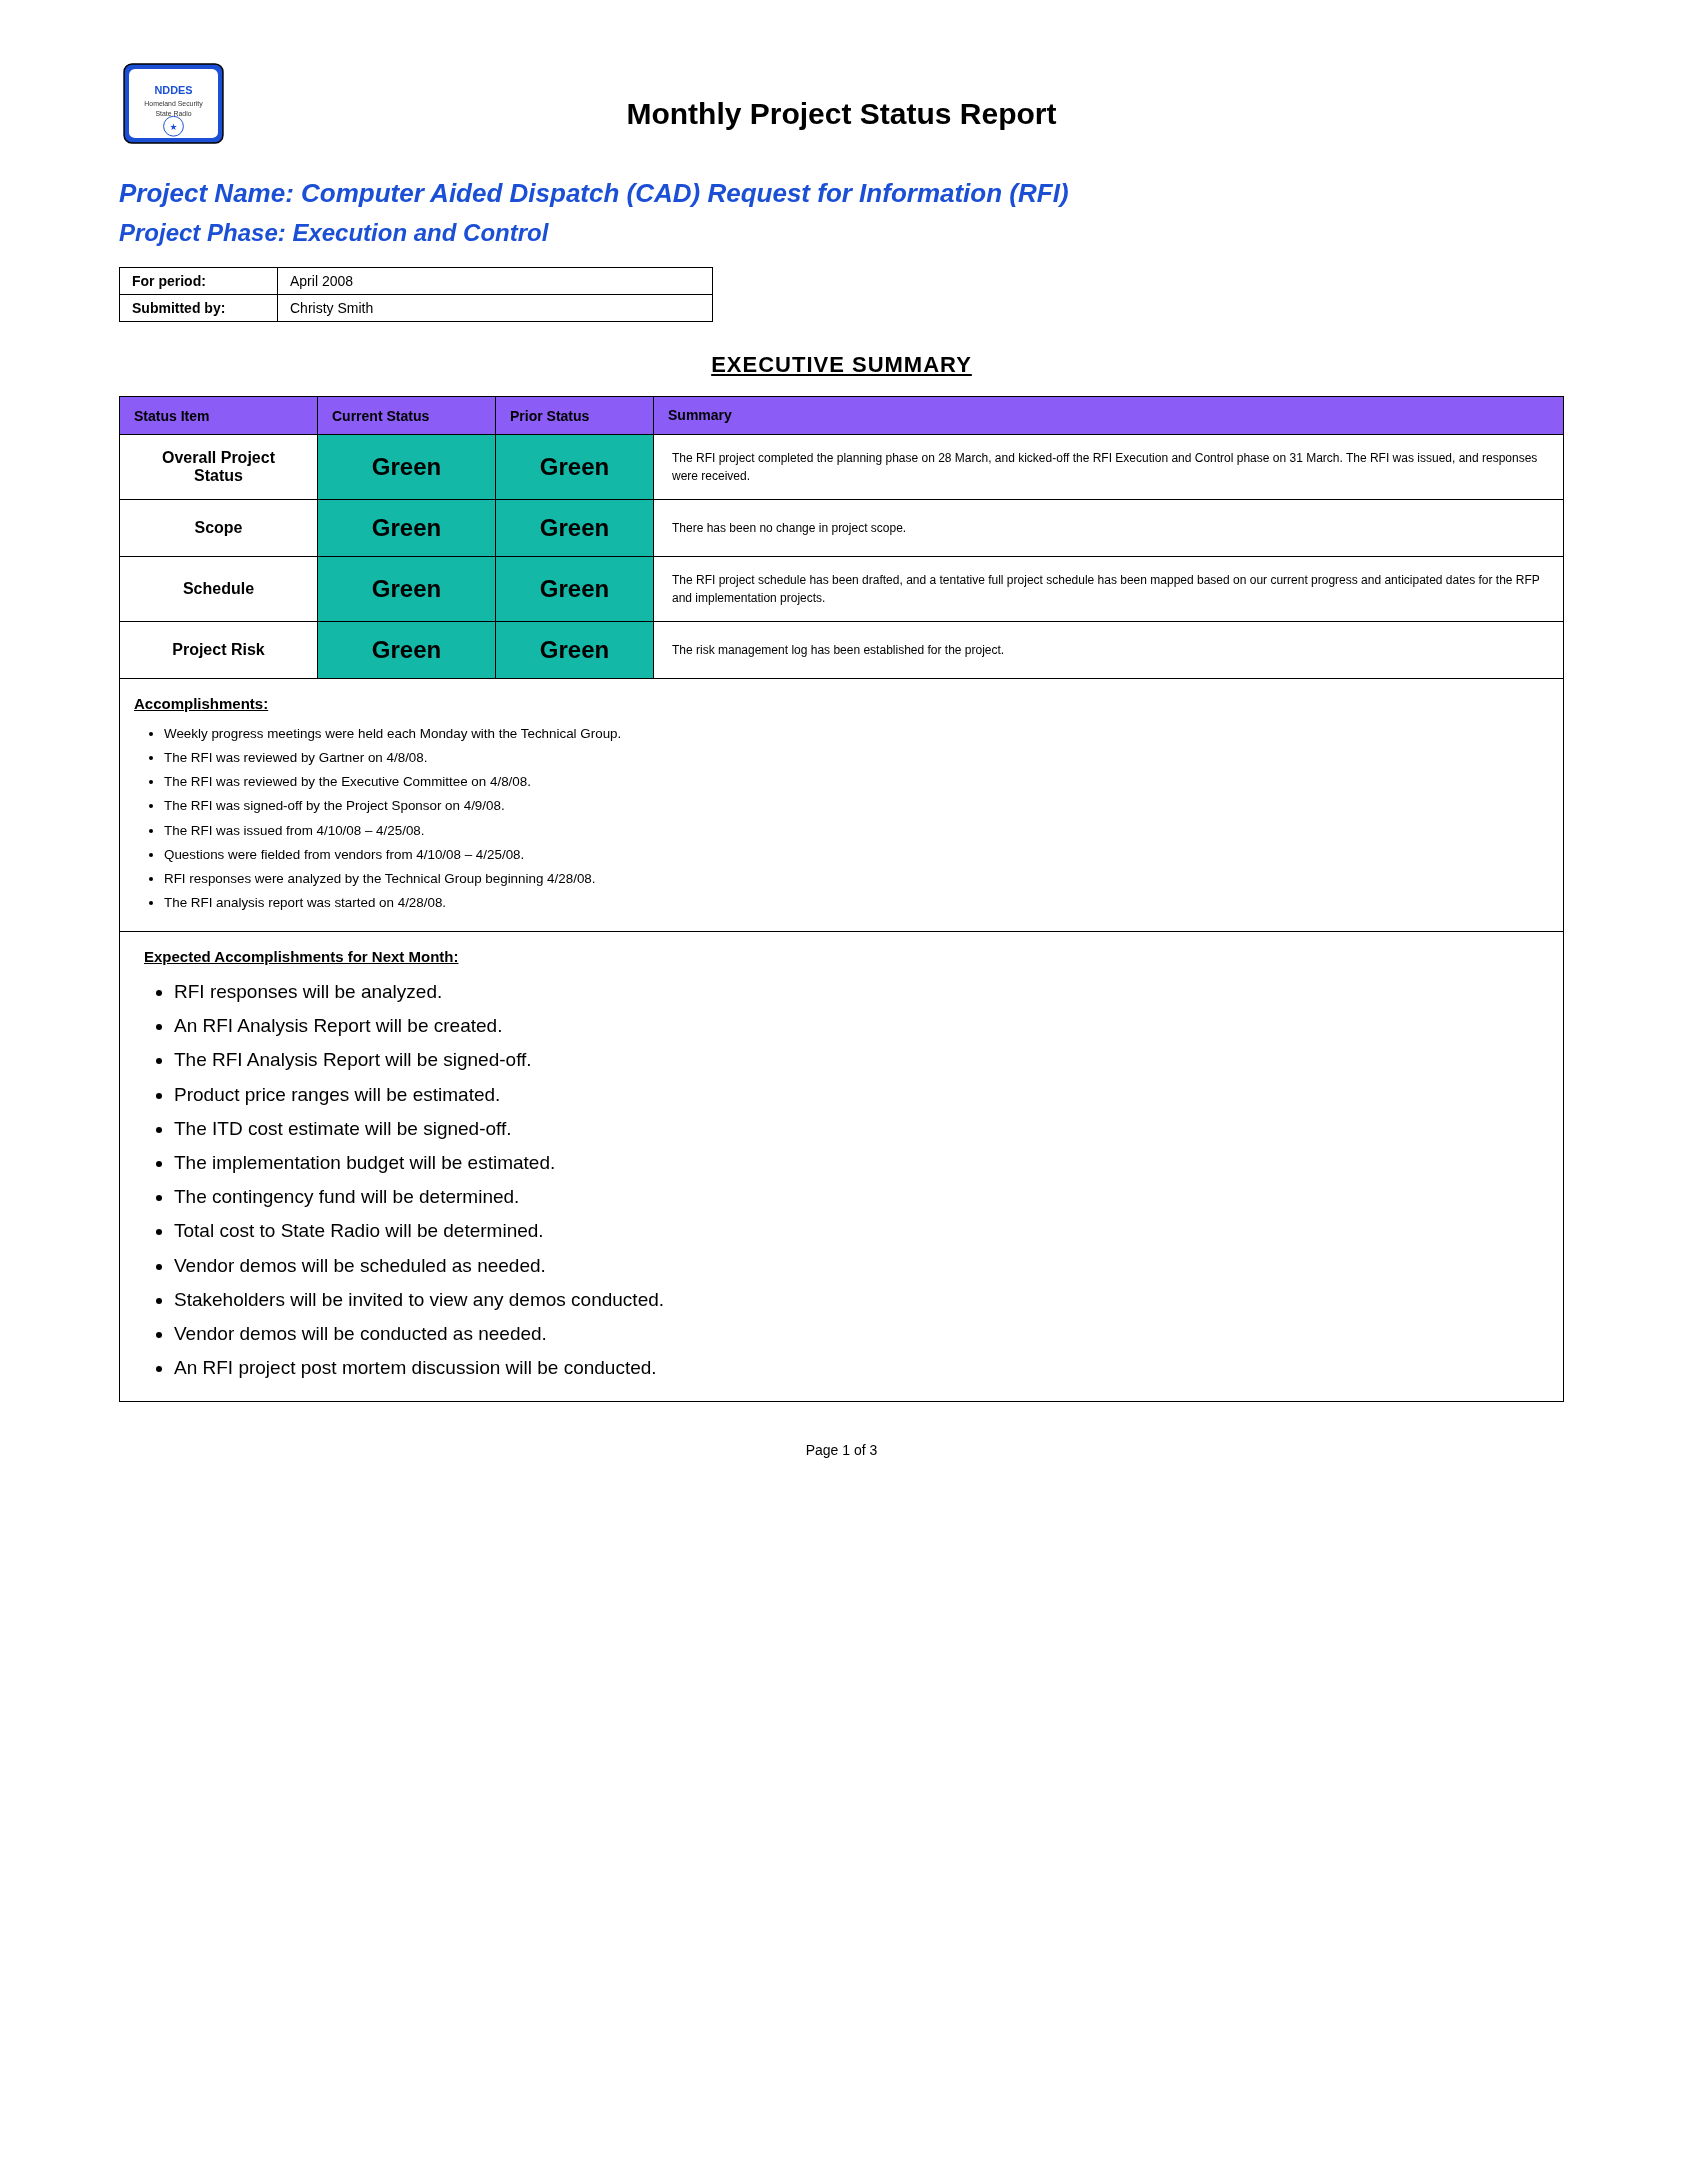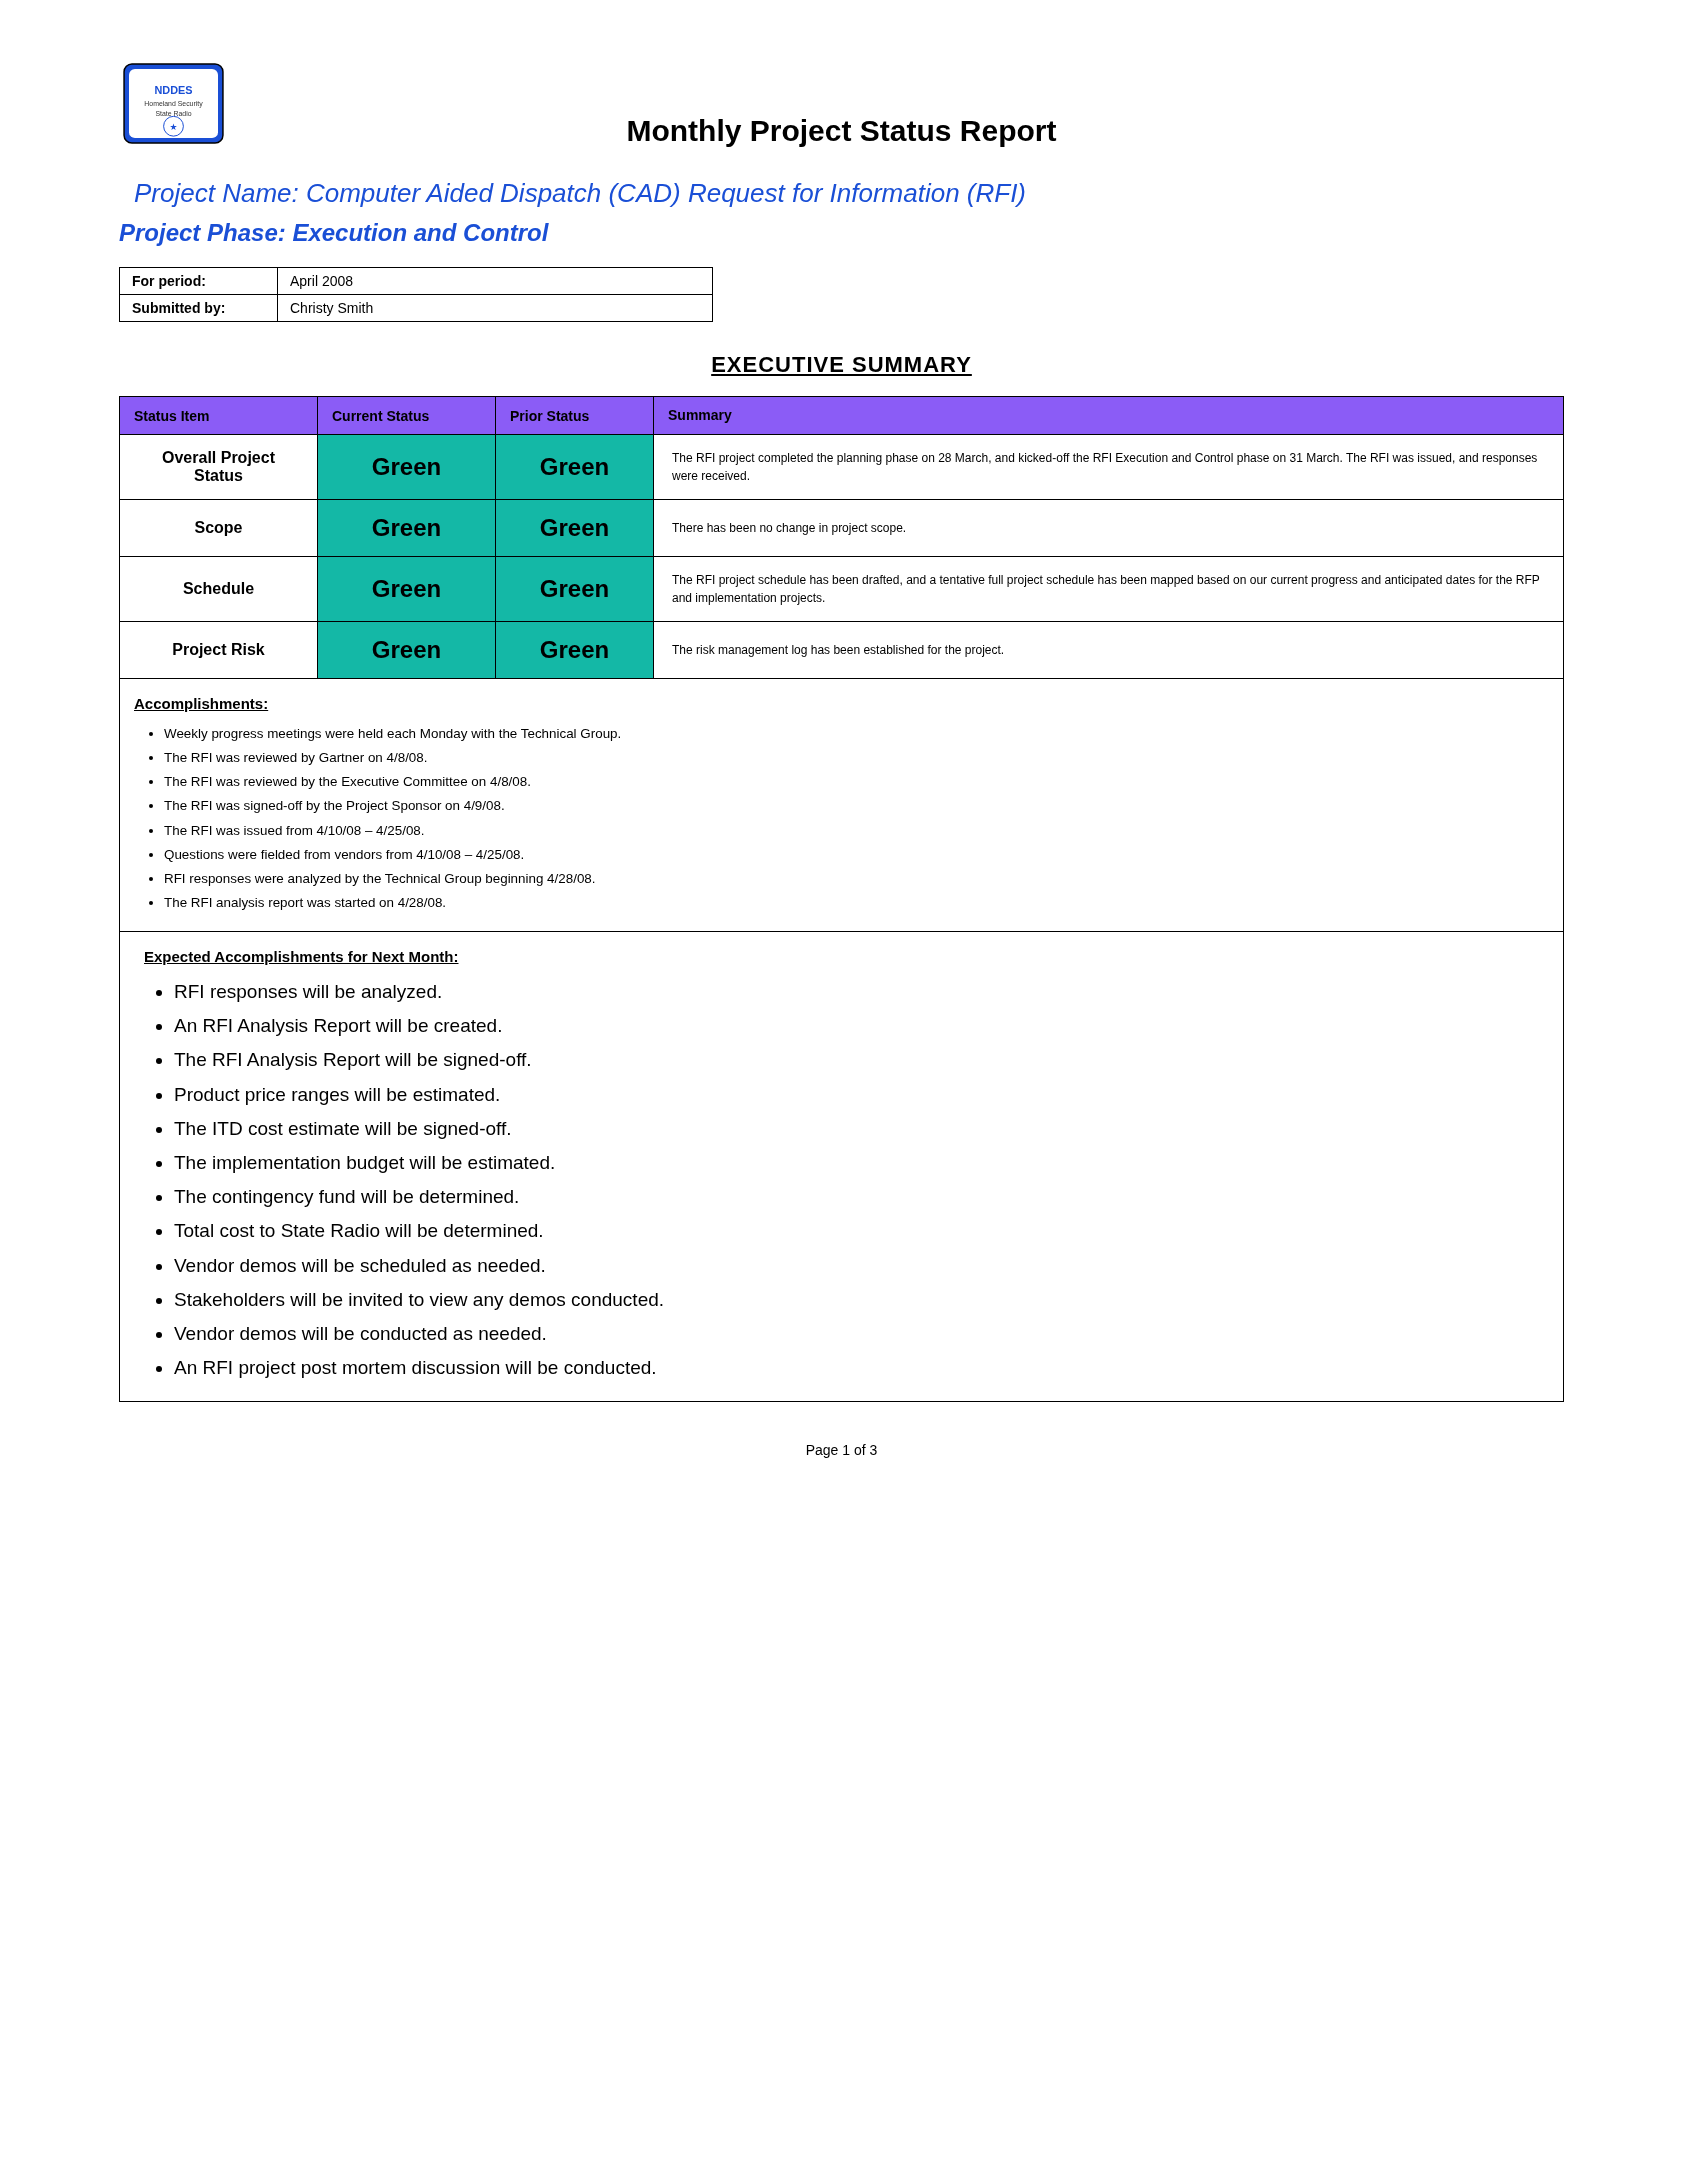--- a/index.html
+++ b/index.html
@@ -7,21 +7,21 @@
       background: #fff;
       font-family: Arial, sans-serif;
       font-size: 13px;
       color: #000;
       width: 1683px;
       min-height: 2178px;
       padding: 59px 119px;
     }
     .header {
       display: flex;
-      align-items: flex-end;
+      align-items: center;
       margin-bottom: 20px;
     }
     .logo-box {
       width: 109px;
       height: 89px;
       flex-shrink: 0;
     }
     .logo-svg {
       width: 109px;
       height: 89px;
@@ -30,25 +30,24 @@
       flex: 1;
       text-align: center;
       font-size: 30px;
       font-weight: bold;
       margin-top: 20px;
       padding-right: 109px;
     }
     .project-name {
       color: #1a4fd6;
       font-style: italic;
-      font-weight: normal;
+      font-weight: bold;
       font-size: 26px;
       margin-top: 30px;
       margin-bottom: 10px;
-      margin-left: 15px;
     }
     .project-phase {
       color: #1a4fd6;
       font-style: italic;
       font-weight: bold;
       font-size: 24px;
       margin-bottom: 20px;
     }
     .info-table {
       border-collapse: collapse;

